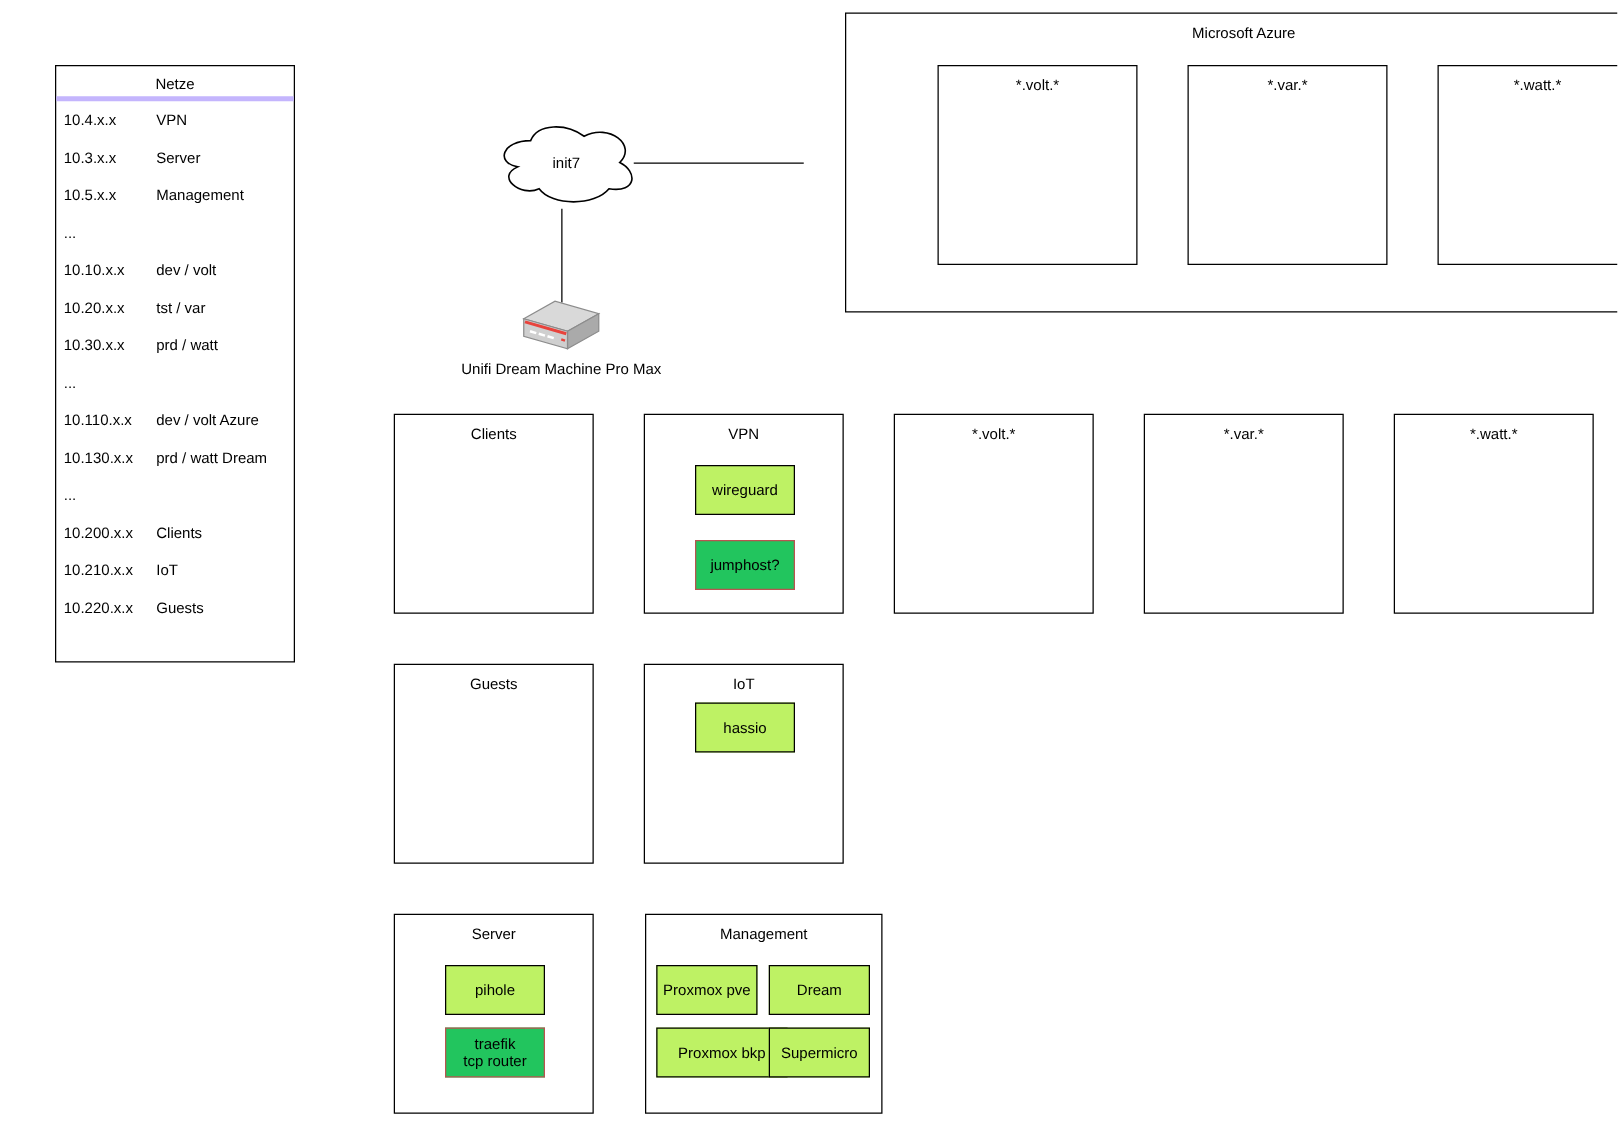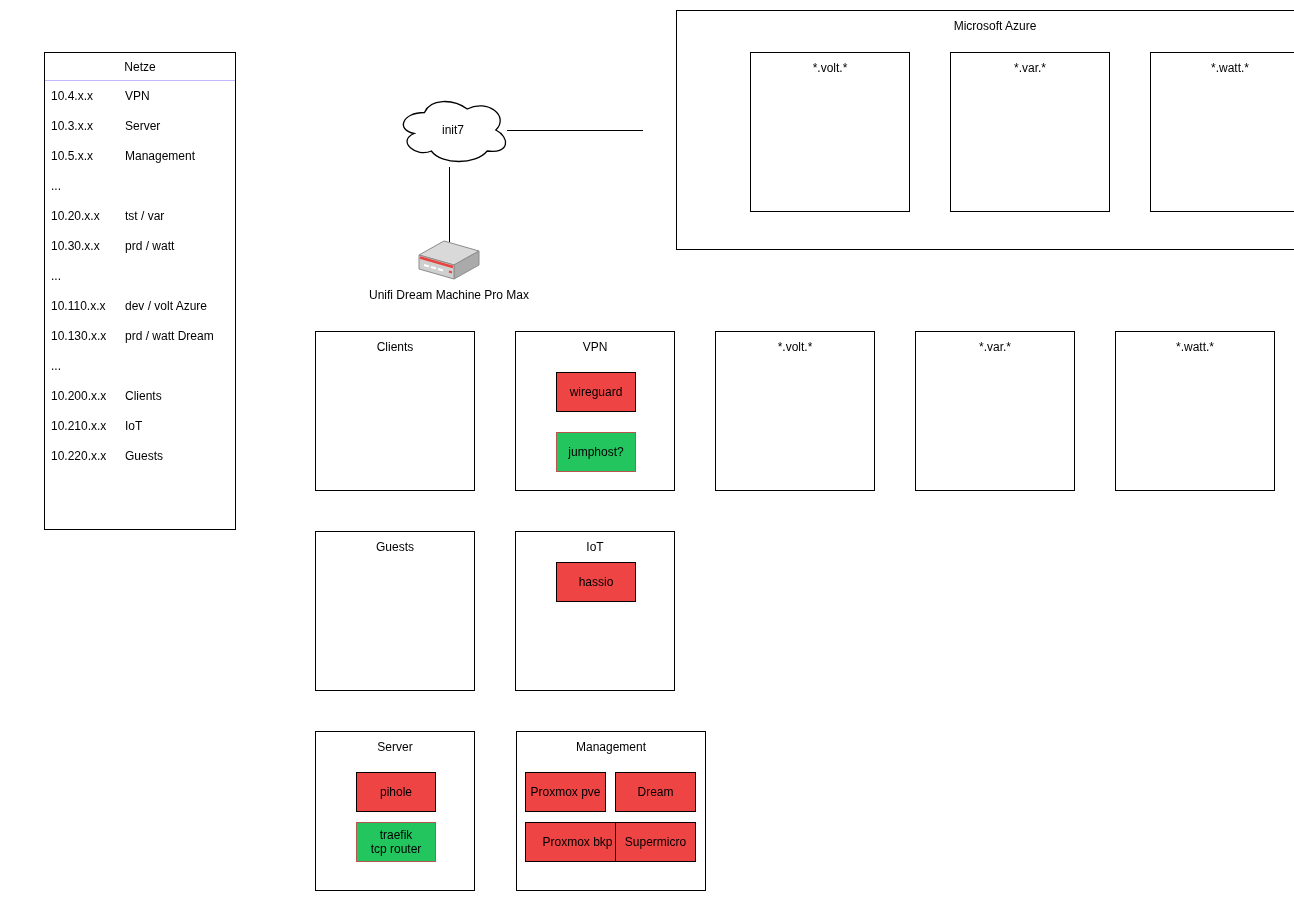--- a/index.html
+++ b/index.html
@@ -5,33 +5,33 @@
   * { box-sizing: border-box; }
   html, body { margin: 0; padding: 0; background: #ffffff; }
   .canvas {
     position: relative; width: 1294px; height: 904px; background: #fff;
     font-family: "Liberation Sans", sans-serif; font-size: 12px; color: #000;
     overflow: hidden;
   }
   .box { position: absolute; border: 1px solid #000; background: #fff; margin-left: 34px; }
   .ctitle { text-align: center; padding-top: 8px; line-height: 14px; }
   .node {
-    position: absolute; border: 1px solid #000; background: #ef4444;
+    position: absolute; border: 1px solid #000; background: #bef264;
     display: flex; align-items: center; justify-content: center;
     text-align: center; white-space: pre-line; line-height: 14px;
   }
   .pink { background: #22c55e; border-color: #B85450; }
   .edge { position: absolute; background: #000; }
   .label { position: absolute; text-align: center; line-height: 14px; }
 
   
   .netze { left: 10px; top: 52px; width: 192px; height: 478px; }
   .netze-header {
     height: 28px; line-height: 28px; text-align: center;
-    border-bottom: 1px solid #c4b5fd;
+    border-bottom: 4px solid #c4b5fd;
   }
   .netze-row { height: 30px; display: flex; align-items: center; }
   .netze-row .cidr { width: 80px; padding-left: 6px; flex: none; }
   .netze-row .nlabel { flex: 1; }
 
   svg { position: absolute; display: block; }
 </style>
 </head>
 <body>
 
@@ -47,20 +47,24 @@
         <span class="cidr">10.3.x.x</span>
         <span class="nlabel">Server</span>
       </div>
     <div class="netze-row">
         <span class="cidr">10.5.x.x</span>
         <span class="nlabel">Management</span>
       </div>
     <div class="netze-row">
         <span class="cidr">...</span>
         <span class="nlabel"></span>
+      </div>
+    <div class="netze-row">
+        <span class="cidr">10.10.x.x</span>
+        <span class="nlabel">dev / volt</span>
       </div>
     <div class="netze-row">
         <span class="cidr">10.20.x.x</span>
         <span class="nlabel">tst / var</span>
       </div>
     <div class="netze-row">
         <span class="cidr">10.30.x.x</span>
         <span class="nlabel">prd / watt</span>
       </div>
     <div class="netze-row">

